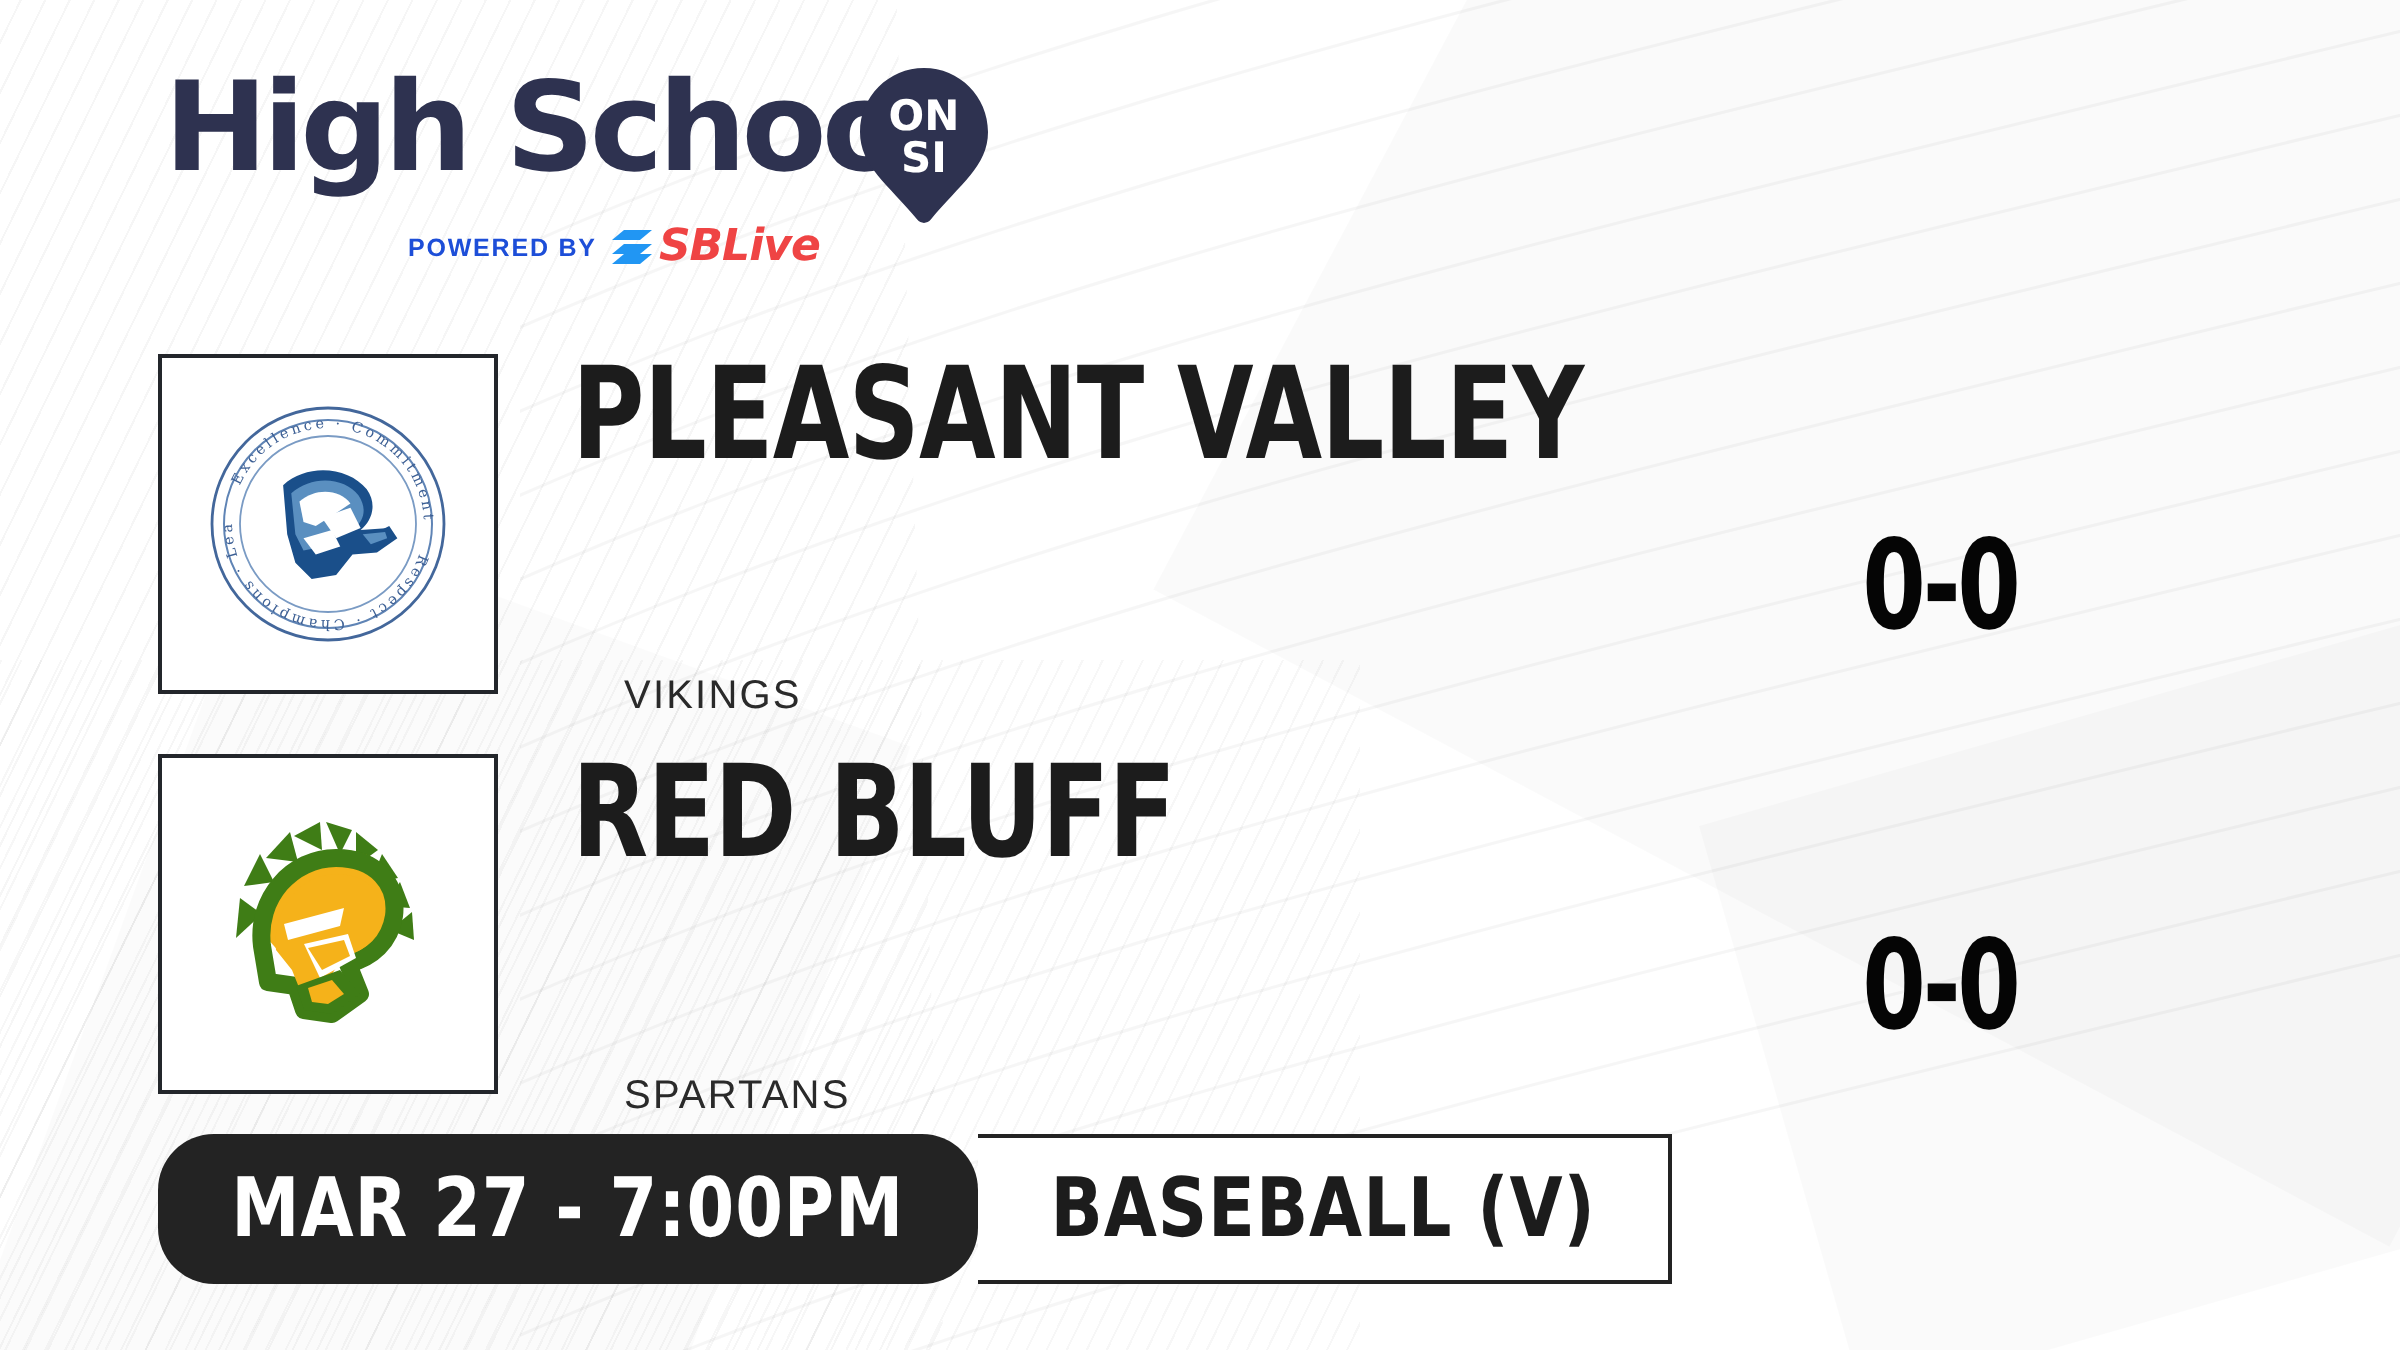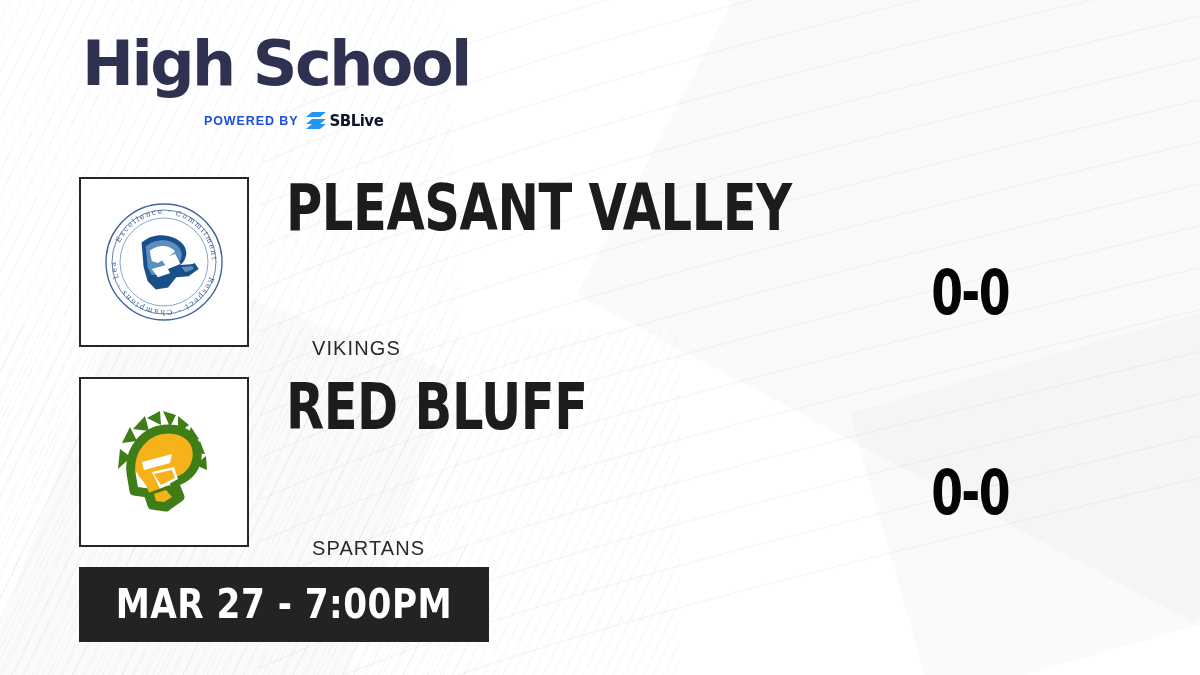--- a/index.html
+++ b/index.html
@@ -126,24 +126,25 @@
     font-weight: 700;
     font-size: 12.5px;
     letter-spacing: 0.9px;
     color: #1d4ed8;
   }
 
   .sblive-mark { display: flex; align-items: center; gap: 2px; }
   .sblive-slash svg { display: block; }
   .sblive-text {
     font-family: "DejaVu Sans", sans-serif;
-    font-weight: 700;
-    font-size: 15px;
+    font-style: italic;
+    font-weight: 700;
+    font-size: 22px;
     letter-spacing: -0.5px;
-    color: #0f172a;
+    color: #ef4444;
   }
 
   
   .logo-box {
     position: absolute;
     width: 170px;
     height: 170px;
     background: #ffffff;
     border: 2px solid #23262b;
     display: flex;
@@ -210,20 +211,21 @@
   }
 
   .banner-date {
     background: #232323;
     color: #ffffff;
     display: flex;
     align-items: center;
     justify-content: center;
     padding: 0 24px;
     min-width: 368px;
+    border-radius: 28px;
   }
 
   .banner-sport {
     background: #ffffff;
     color: #1c1c1c;
     border: 2px solid #232323;
     border-left: none;
     display: flex;
     align-items: center;
     justify-content: center;
@@ -270,20 +272,27 @@
         <path d="M-120,928 C180,778 420,723 980,588"></path>
       </g>
     </svg>
     <div class="bg-hatch-left"></div>
     <div class="bg-hatch-bottom"></div>
   </div>
 
   <div class="brand">
     <div class="brand-word">High School</div>
 
+    <div class="brand-pin">
+      <svg viewBox="0 0 64 78" width="64" height="78">
+        <path d="M32 0 C14.3 0 0 14.3 0 32 C0 49 14 58 28.6 75.8 C30.4 78 33.6 78 35.4 75.8 C50 58 64 49 64 32 C64 14.3 49.7 0 32 0 Z" fill="#2e3250"></path>
+        <text x="32" y="31" text-anchor="middle" fill="#ffffff" font-family="DejaVu Sans, sans-serif" font-size="21" font-weight="700">ON</text>
+        <text x="32" y="52" text-anchor="middle" fill="#ffffff" font-family="DejaVu Sans, sans-serif" font-size="21" font-weight="700">SI</text>
+      </svg>
+    </div>
 
     <div class="powered">
       <span class="powered-label">POWERED BY</span>
       <span class="sblive-mark">
         <span class="sblive-slash">
           <svg width="22" height="19" viewBox="0 0 22 19">
             <path d="M7 1 L21 1 L15 6 L1 6 Z" fill="#2196f3"></path>
             <path d="M5 8 L19 8 L13 13 L-1 13 Z" fill="#2196f3" transform="translate(2,0)"></path>
             <path d="M1 13 L15 13 L9 18 L-5 18 Z" fill="#2196f3" transform="translate(6,0)"></path>
           </svg>
@@ -358,15 +367,18 @@
   <div class="record row1">0-0</div>
 
   <div class="team-name row2">RED BLUFF</div>
   <div class="mascot row2">SPARTANS</div>
   <div class="record row2">0-0</div>
 
   <div class="banner">
     <div class="banner-date">
       <span class="banner-text">MAR 27 - 7:00PM</span>
     </div>
+    <div class="banner-sport">
+      <span class="banner-text">BASEBALL (V)</span>
+    </div>
   </div>
 
 </div>
 
 </body></html>

